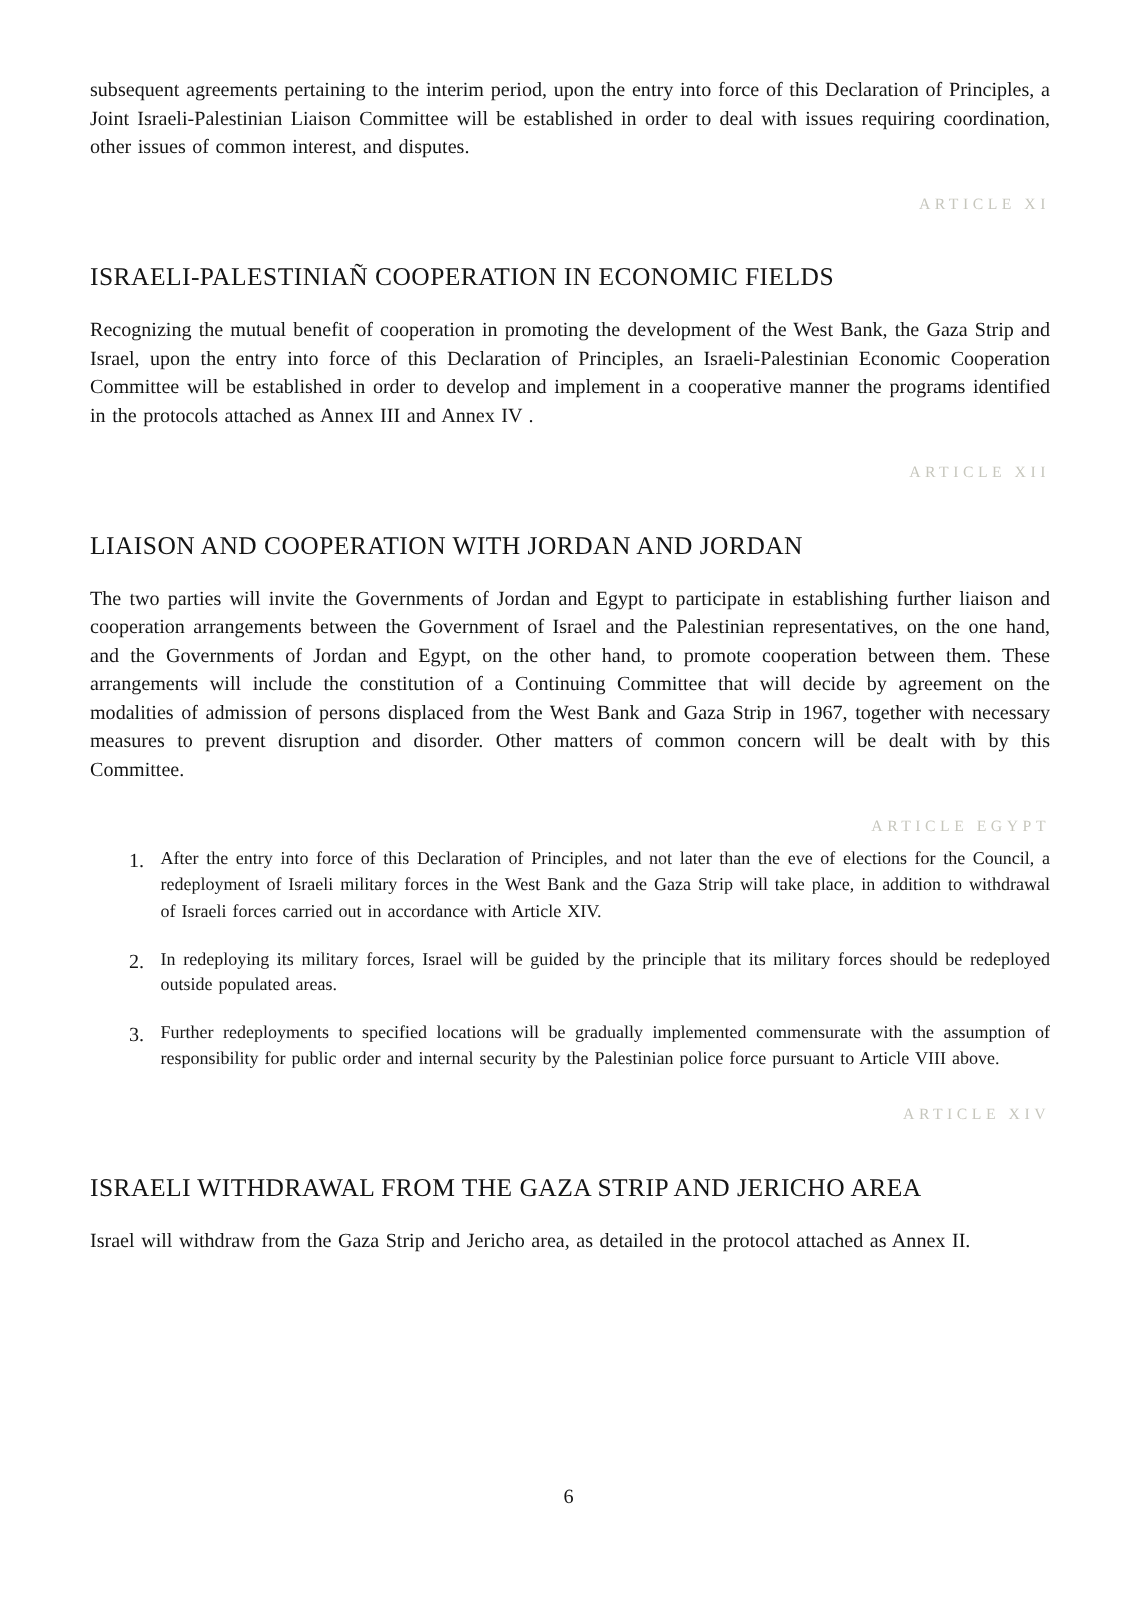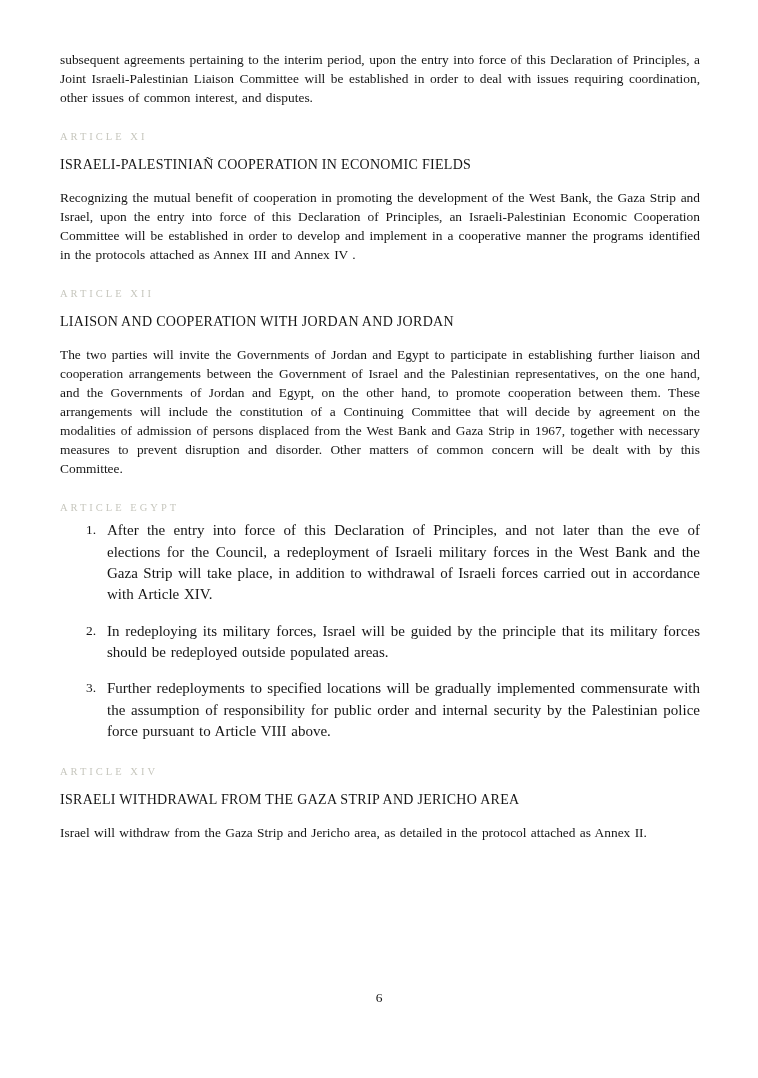--- a/index.html
+++ b/index.html
@@ -23,44 +23,45 @@
   }
   .article-label {
     margin-top: 24px;
     height: 14px;
     font-size: 10.5px;
     letter-spacing: 3px;
     color: #8e8e7c;
     opacity: 0.5;
     white-space: nowrap;
     overflow: hidden;
+    text-align: right;
   }
   .article-heading {
-    margin-top: 12px;
+    margin-top: 30px;
     margin-bottom: 15px;
-    font-size: 14px;
+    font-size: 17px;
     font-weight: normal;
     letter-spacing: 0.3px;
     white-space: nowrap;
   }
   .article-body { margin-top: 0; }
   .numbered-list { margin-top: 4px; }
   .list-item {
     display: flex;
     margin: 0 0 15px 26px;
   }
   .list-item .num {
     flex: none;
     width: 21px;
     font-size: 13.4px;
     line-height: 1.42;
   }
   .list-item .item-text {
     flex: 1;
-    font-size: 15px;
+    font-size: 12px;
     line-height: 1.42;
     text-align: justify;
     word-spacing: 1px;
   }
   .page-number {
     position: absolute;
     left: 0;
     right: 0;
     bottom: 72px;
     text-align: center;

